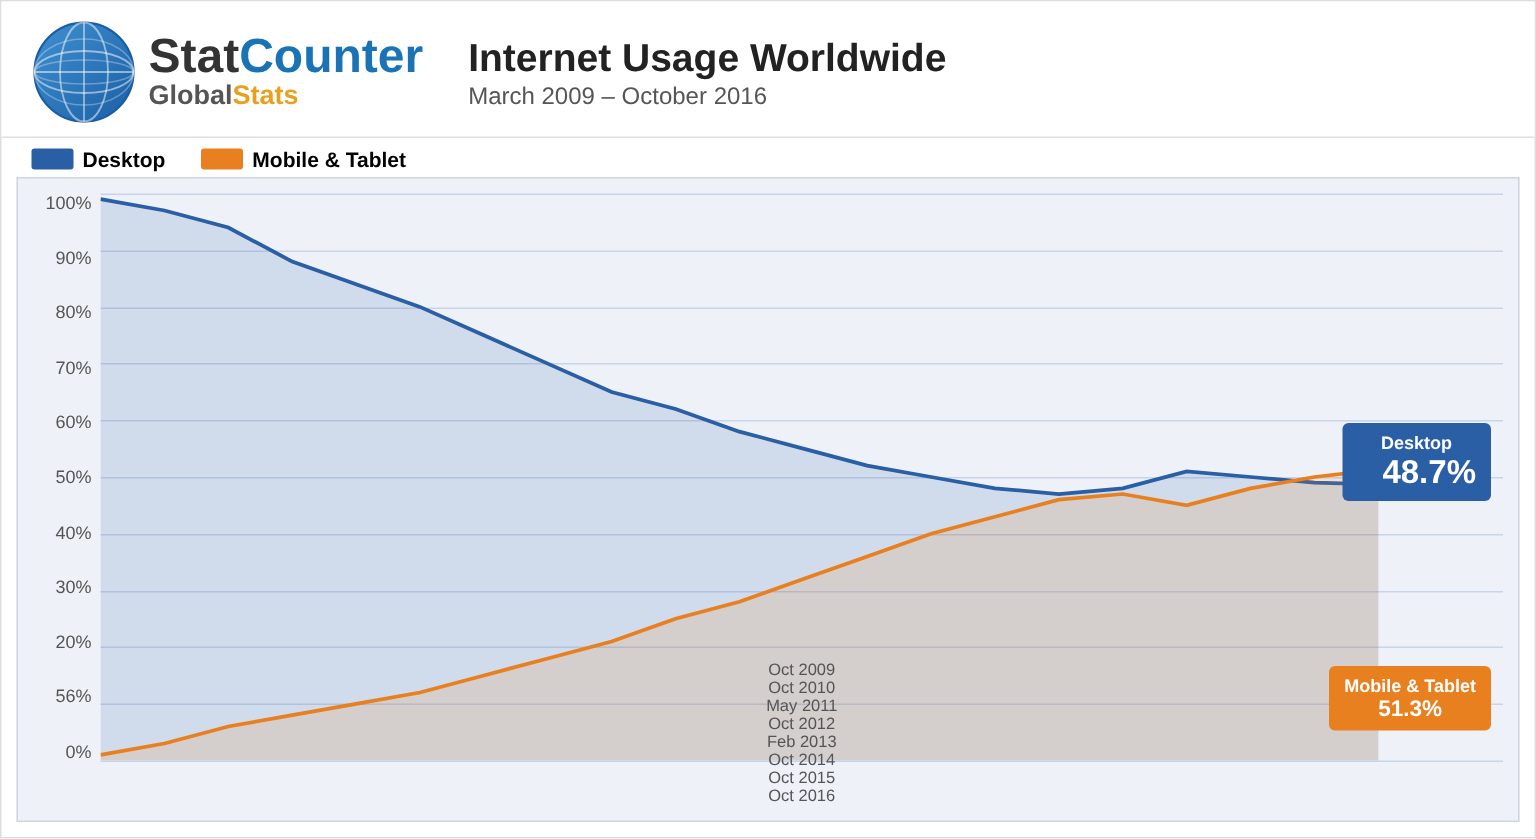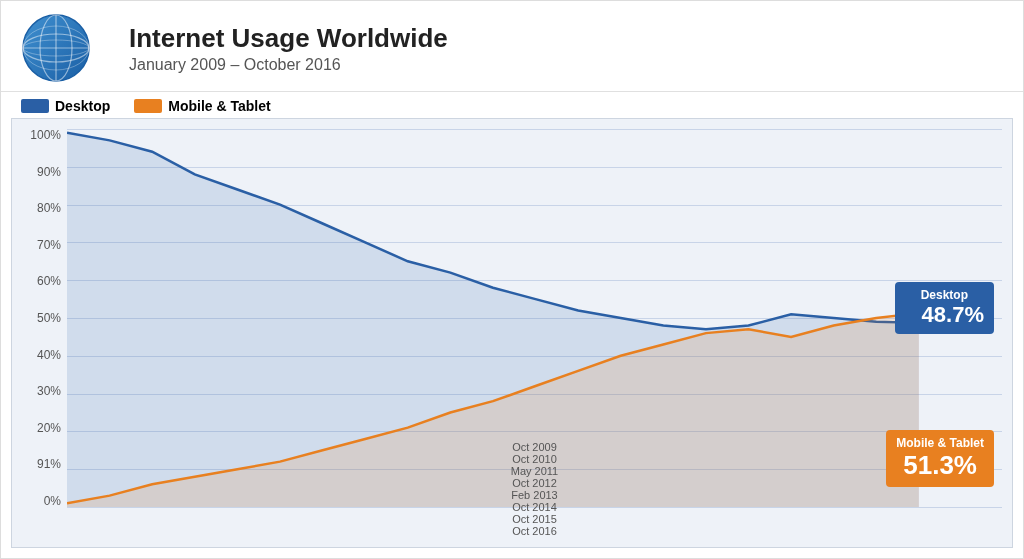--- a/index.html
+++ b/index.html
@@ -177,21 +177,21 @@
       color: white;
       padding: 6px 10px;
       border-radius: 4px;
       text-align: center;
     }
     .data-label-mobile .label-title {
       font-size: 12px;
       font-weight: bold;
     }
     .data-label-mobile .label-value {
-      font-size: 26px;
+      font-size: 15px;
       font-weight: bold;
     }
   </style>
 </head>
 <body>
 
 <div class="container">
 
   <div class="header">
     <div class="logo-area">
@@ -205,25 +205,31 @@
         </defs>
         <circle cx="35" cy="35" r="33" fill="url(#globeGrad)" stroke="#1a5fa5" stroke-width="1.5"></circle>
         <ellipse cx="35" cy="35" rx="16" ry="33" fill="none" stroke="rgba(255,255,255,0.5)" stroke-width="1.2"></ellipse>
         <ellipse cx="35" cy="35" rx="33" ry="14" fill="none" stroke="rgba(255,255,255,0.5)" stroke-width="1.2"></ellipse>
         <line x1="2" y1="35" x2="68" y2="35" stroke="rgba(255,255,255,0.5)" stroke-width="1.2"></line>
         <line x1="35" y1="2" x2="35" y2="68" stroke="rgba(255,255,255,0.5)" stroke-width="1.2"></line>
         <ellipse cx="35" cy="35" rx="33" ry="8" fill="none" stroke="rgba(255,255,255,0.3)" stroke-width="1"></ellipse>
         <ellipse cx="35" cy="35" rx="33" ry="22" fill="none" stroke="rgba(255,255,255,0.3)" stroke-width="1"></ellipse>
       </svg>
       <div class="logo-text">
+        <div class="logo-statcounter">
+          <span class="logo-stat">Stat</span><span class="logo-counter">Counter</span>
+        </div>
+        <div class="logo-globalstats">
+          <span class="logo-global">Global</span><span class="logo-stats-text">Stats</span>
+        </div>
       </div>
     </div>
     <div class="title-area">
       <div class="chart-title">Internet Usage Worldwide</div>
-      <div class="chart-subtitle">January 2009 – October 2016</div>
+      <div class="chart-subtitle">March 2009 – October 2016</div>
     </div>
   </div>
 
   <div class="legend">
     <div class="legend-item">
       <div class="legend-color legend-desktop"></div>
       <span>Desktop</span>
     </div>
     <div class="legend-item">
       <div class="legend-color legend-mobile"></div>
@@ -250,21 +256,21 @@
     <div class="y-axis" id="y-axis">
         <div class="y-label">100%</div>
         <div class="y-label">90%</div>
         <div class="y-label">80%</div>
         <div class="y-label">70%</div>
         <div class="y-label">60%</div>
         <div class="y-label">50%</div>
         <div class="y-label">40%</div>
         <div class="y-label">30%</div>
         <div class="y-label">20%</div>
-        <div class="y-label">91%</div>
+        <div class="y-label">56%</div>
         <div class="y-label">0%</div>
       </div>
 
     <svg class="chart-svg" id="chart-svg" preserveAspectRatio="none" viewBox="0 0 900 380">
         <path d="M0.0,3.8 L41.0,11.4 L82.0,22.8 L123.0,45.6 L164.0,60.8 L205.0,76.0 L246.0,95.0 L287.0,114.0 L328.0,133.0 L369.0,144.4 L410.0,159.6 L451.0,171.0 L492.0,182.4 L533.0,190.0 L574.0,197.6 L615.0,201.4 L656.0,197.6 L697.0,186.2 L738.0,190.0 L779.0,193.8 L820.0,194.9 L820.0,380 L0,380 Z" fill="rgba(42,95,165,0.15)"></path>
         <path d="M0.0,3.8 L41.0,11.4 L82.0,22.8 L123.0,45.6 L164.0,60.8 L205.0,76.0 L246.0,95.0 L287.0,114.0 L328.0,133.0 L369.0,144.4 L410.0,159.6 L451.0,171.0 L492.0,182.4 L533.0,190.0 L574.0,197.6 L615.0,201.4 L656.0,197.6 L697.0,186.2 L738.0,190.0 L779.0,193.8 L820.0,194.9" fill="none" stroke="#2a5fa5" stroke-width="2.5"></path>
         <path d="M0.0,376.2 L41.0,368.6 L82.0,357.2 L123.0,349.6 L164.0,342.0 L205.0,334.4 L246.0,323.0 L287.0,311.6 L328.0,300.2 L369.0,285.0 L410.0,273.6 L451.0,258.4 L492.0,243.2 L533.0,228.0 L574.0,216.6 L615.0,205.2 L656.0,201.4 L697.0,209.0 L738.0,197.6 L779.0,190.0 L820.0,185.1 L820.0,380 L0,380 Z" fill="rgba(232,128,32,0.15)"></path>
         <path d="M0.0,376.2 L41.0,368.6 L82.0,357.2 L123.0,349.6 L164.0,342.0 L205.0,334.4 L246.0,323.0 L287.0,311.6 L328.0,300.2 L369.0,285.0 L410.0,273.6 L451.0,258.4 L492.0,243.2 L533.0,228.0 L574.0,216.6 L615.0,205.2 L656.0,201.4 L697.0,209.0 L738.0,197.6 L779.0,190.0 L820.0,185.1" fill="none" stroke="#e88020" stroke-width="2.5"></path>
       </svg>
 

